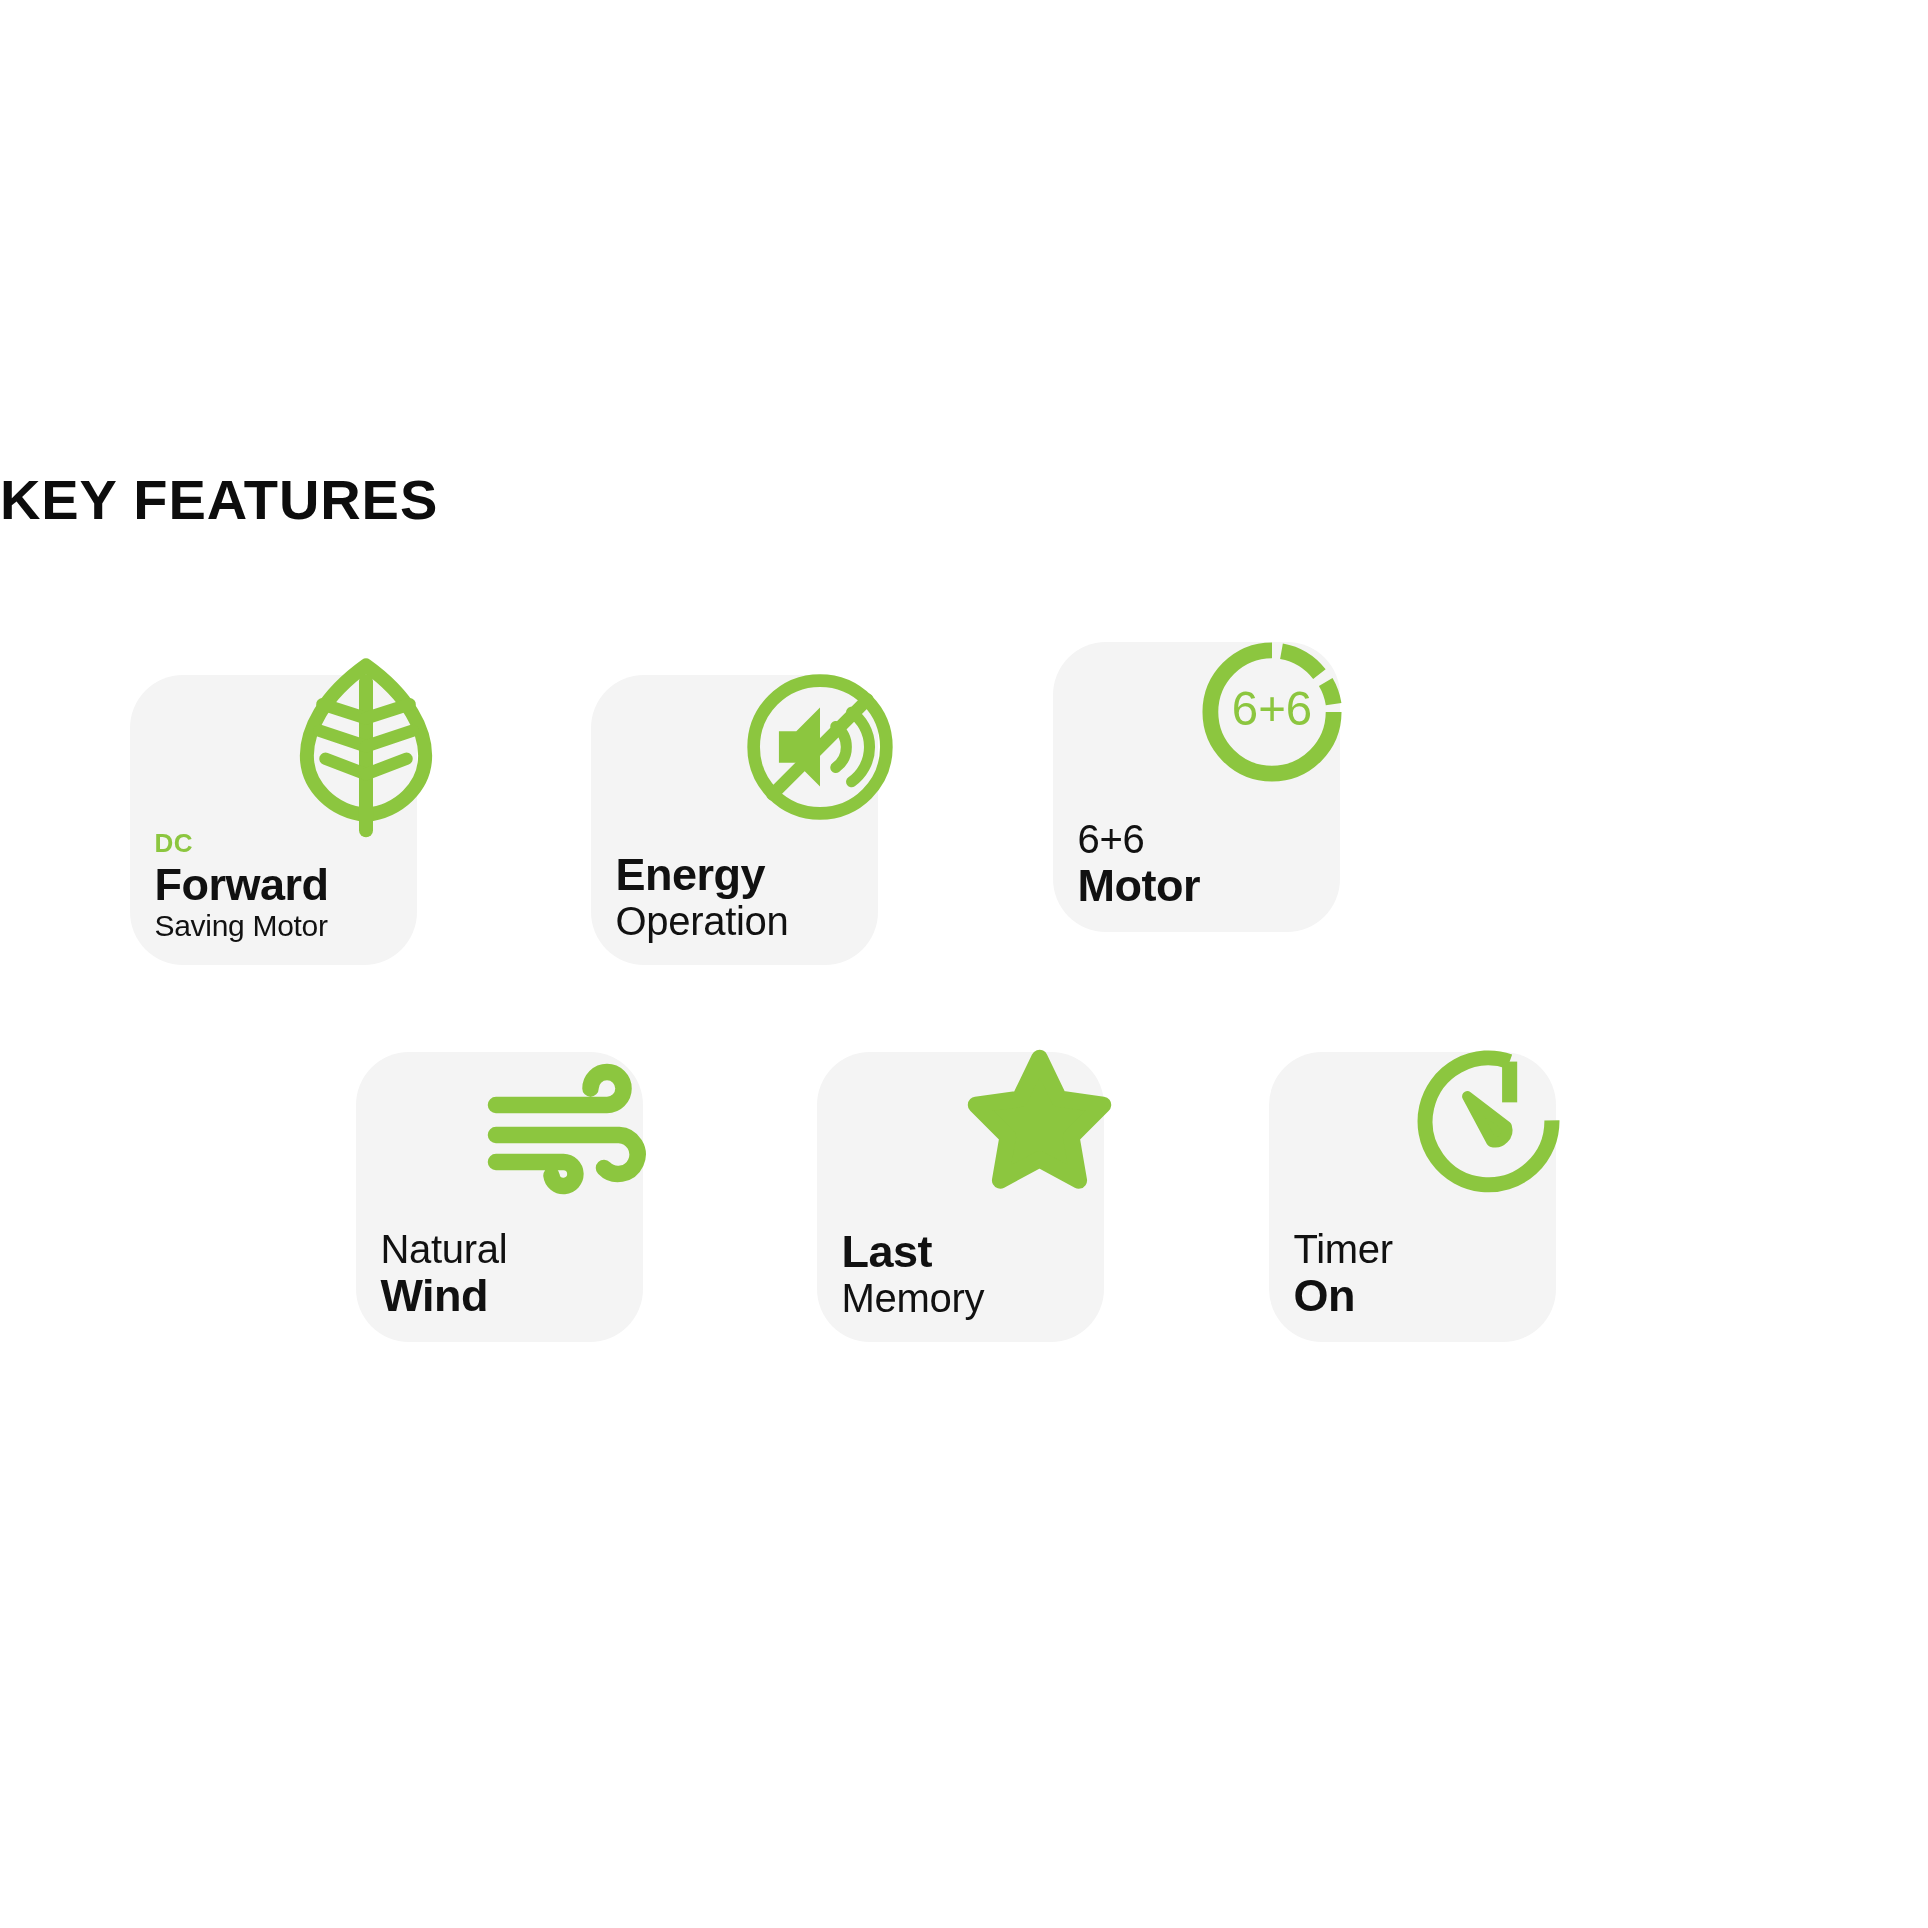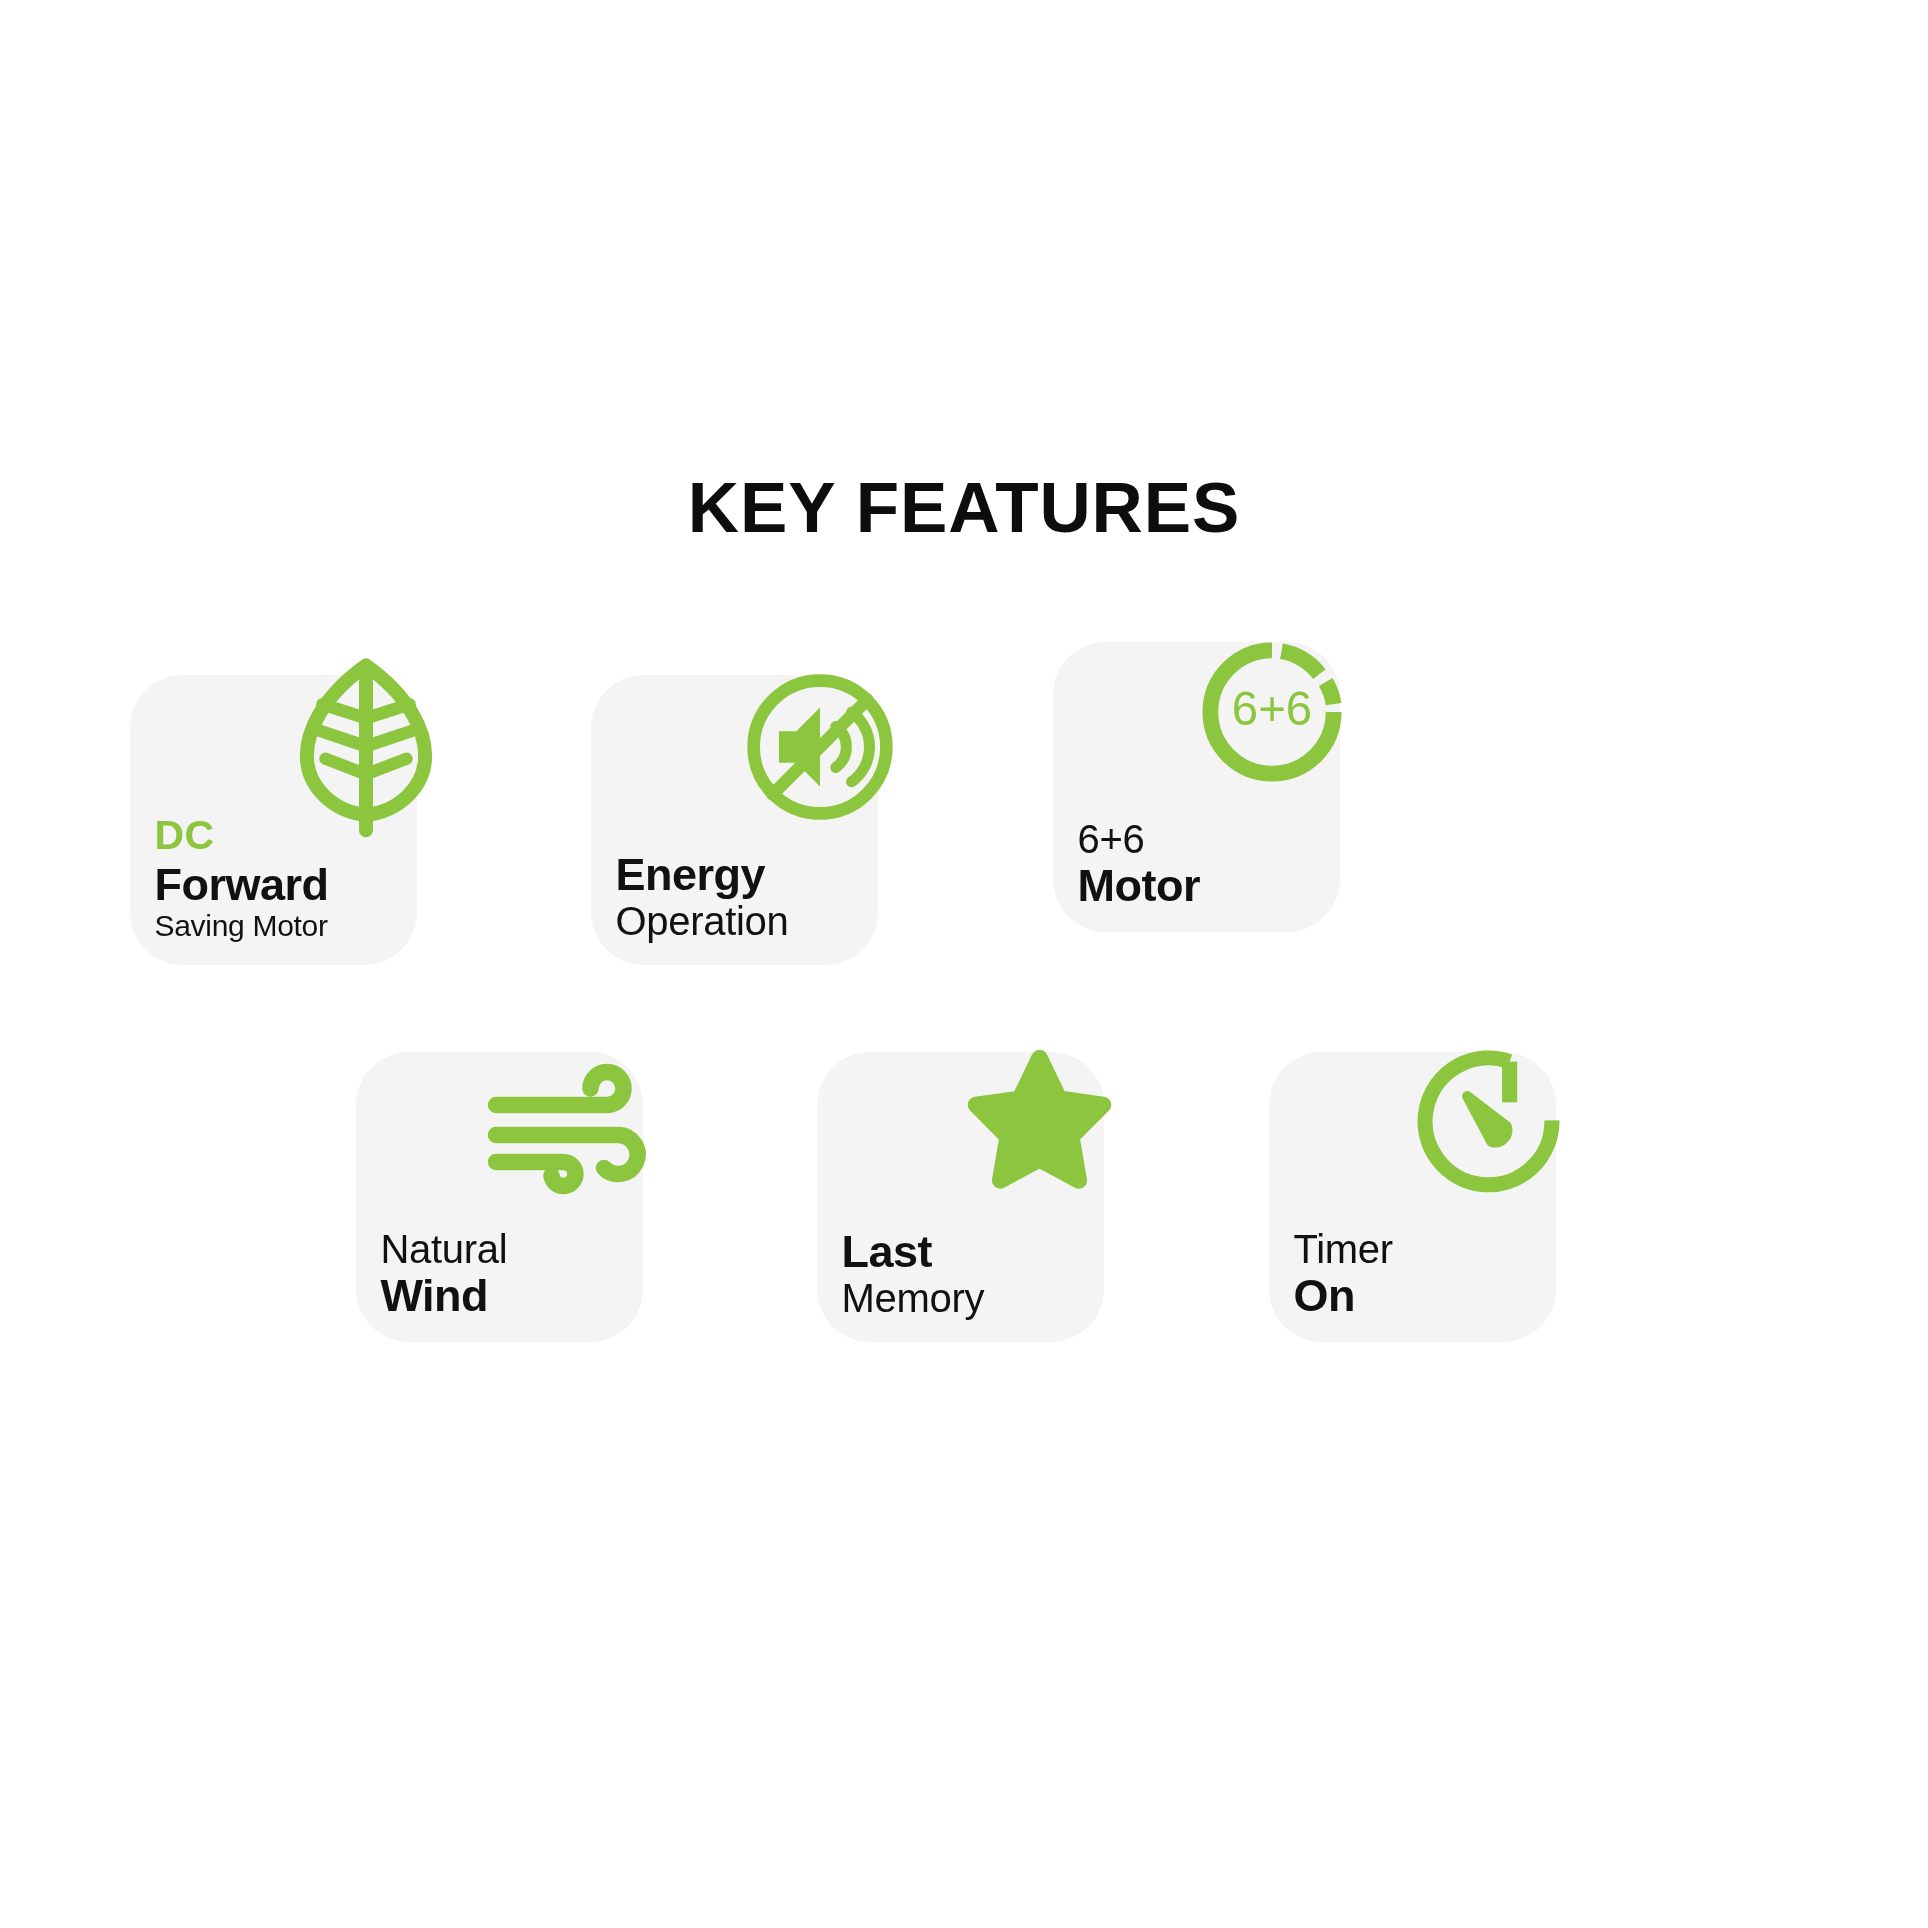--- a/index.html
+++ b/index.html
@@ -9,22 +9,22 @@
     font-family:"Liberation Sans", sans-serif;
     overflow:hidden;
     position:relative;
   }
   #page{position:relative;width:1928px;height:1928px;}
 
   .page-title{
     position:absolute;
     left:0;right:0;
     top:471px;
-    text-align:center;
-    font-size:71px;
+    text-align:left;
+    font-size:56px;
     font-weight:bold;
     letter-spacing:0.9px;
     color:#0d0d0d;
     font-family:"Liberation Sans", sans-serif;
     line-height:1.05;
   }
 
   .grid{position:absolute;left:0;top:0;width:1928px;height:1928px;}
 
   .card{
@@ -57,21 +57,21 @@
     bottom:24.5px;
     right:9.4px;
     line-height:1.0;
   }
   .lbl{
     display:block;
     color:#111111;
     white-space:nowrap;
     font-family:"Liberation Sans", sans-serif;
   }
-  .lbl.green{color:#8cc63f;font-weight:bold;font-size:41px;letter-spacing:0.5px;margin-bottom:5.6px;}
+  .lbl.green{color:#8cc63f;font-weight:bold;font-size:26px;letter-spacing:0.5px;margin-bottom:5.6px;}
   .lbl.bold{font-weight:bold;font-size:45px;letter-spacing:-0.5px;}
   .lbl.reg{font-weight:normal;font-size:40px;letter-spacing:-0.3px;}
   .lbl.small-reg{font-weight:normal;font-size:30px;letter-spacing:-0.3px;}
   .sp4{margin-top:3.8px;}
 </style>
 </head>
 <body>
 
 <div id="page">
 

